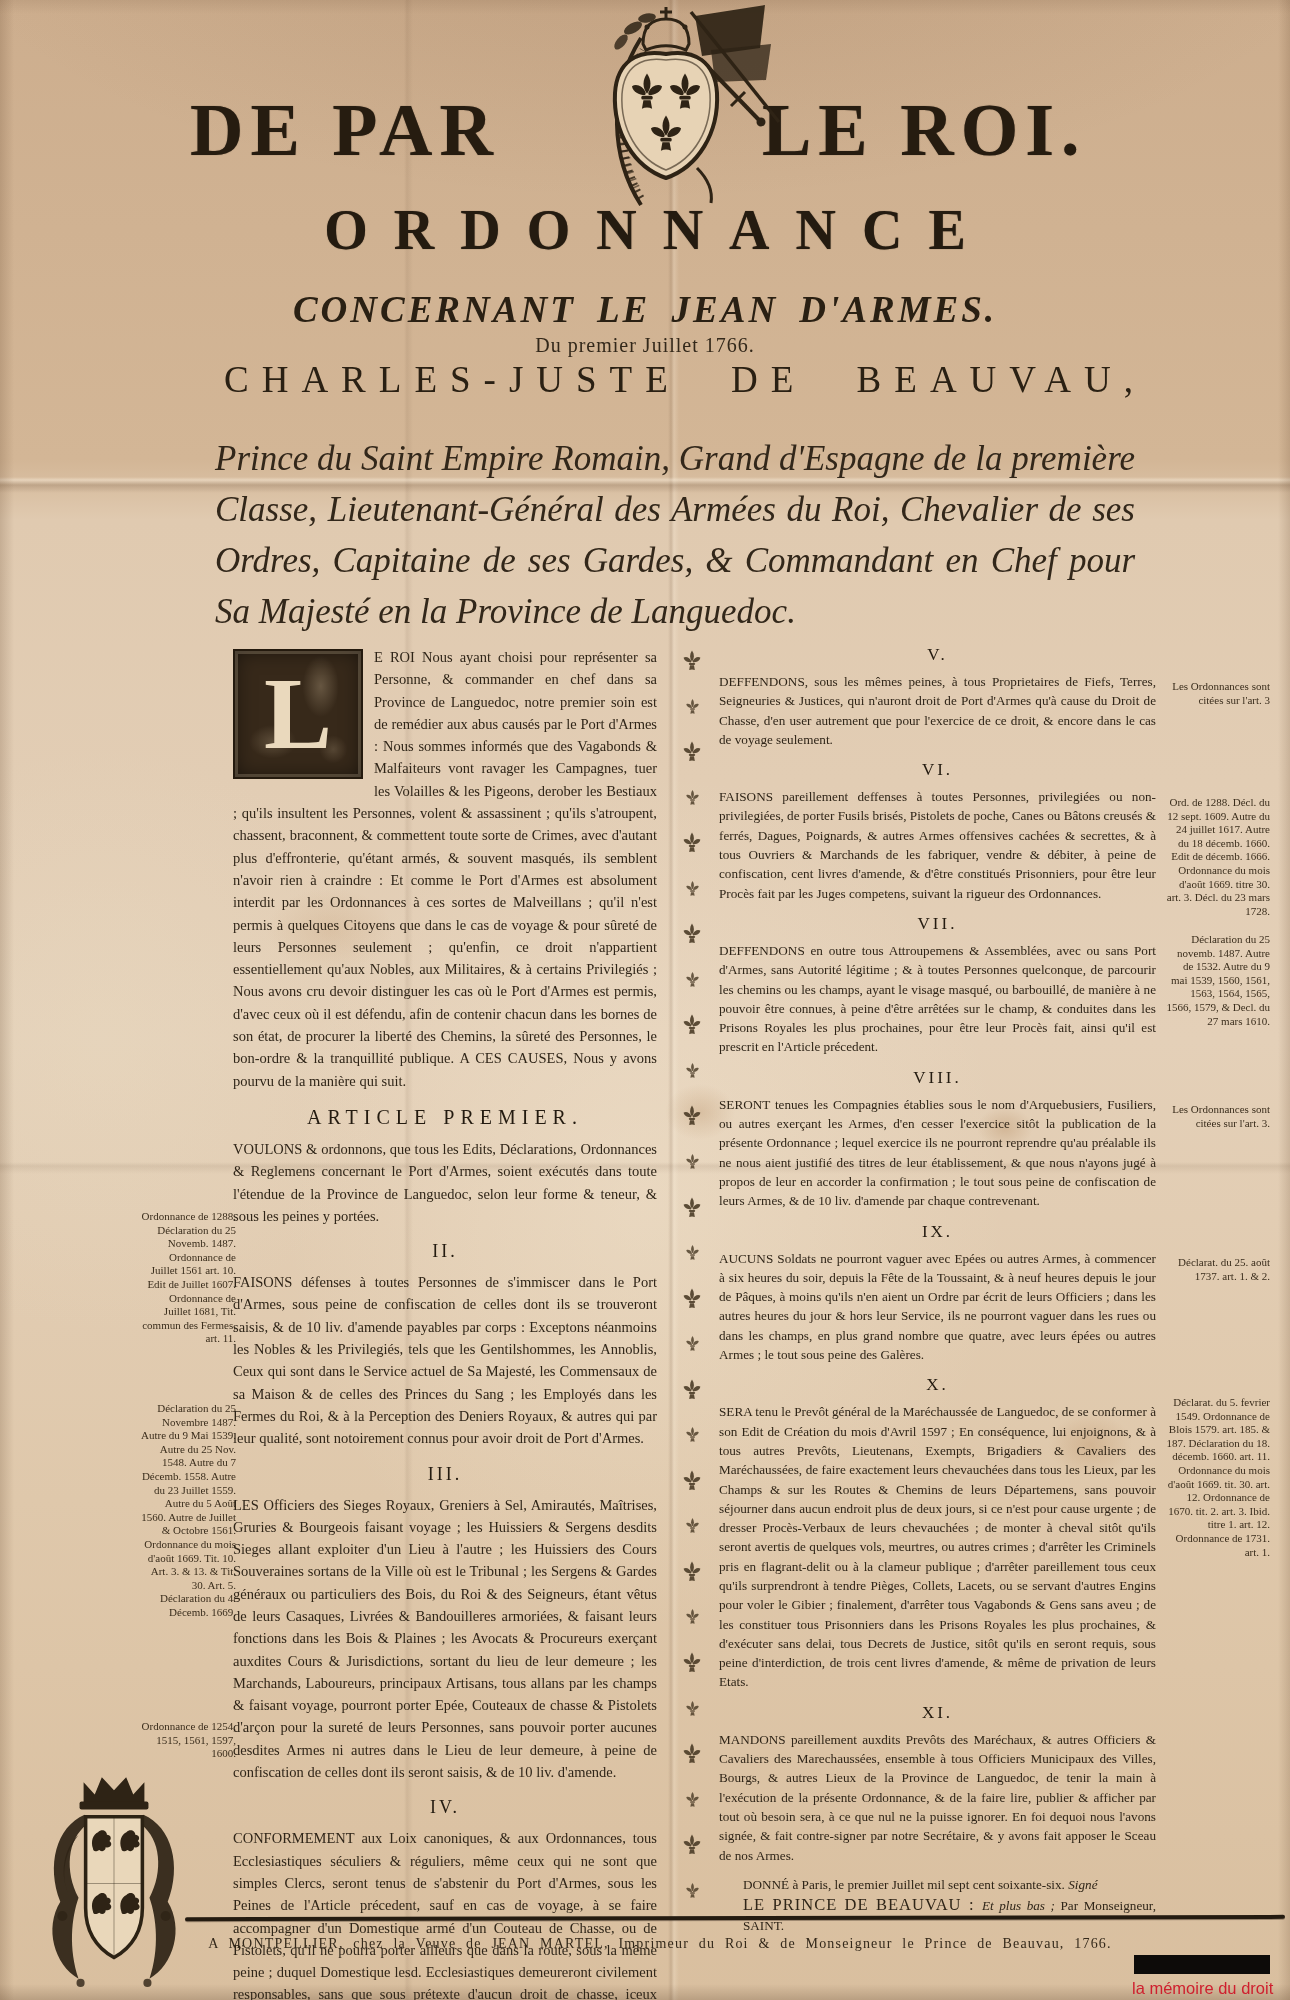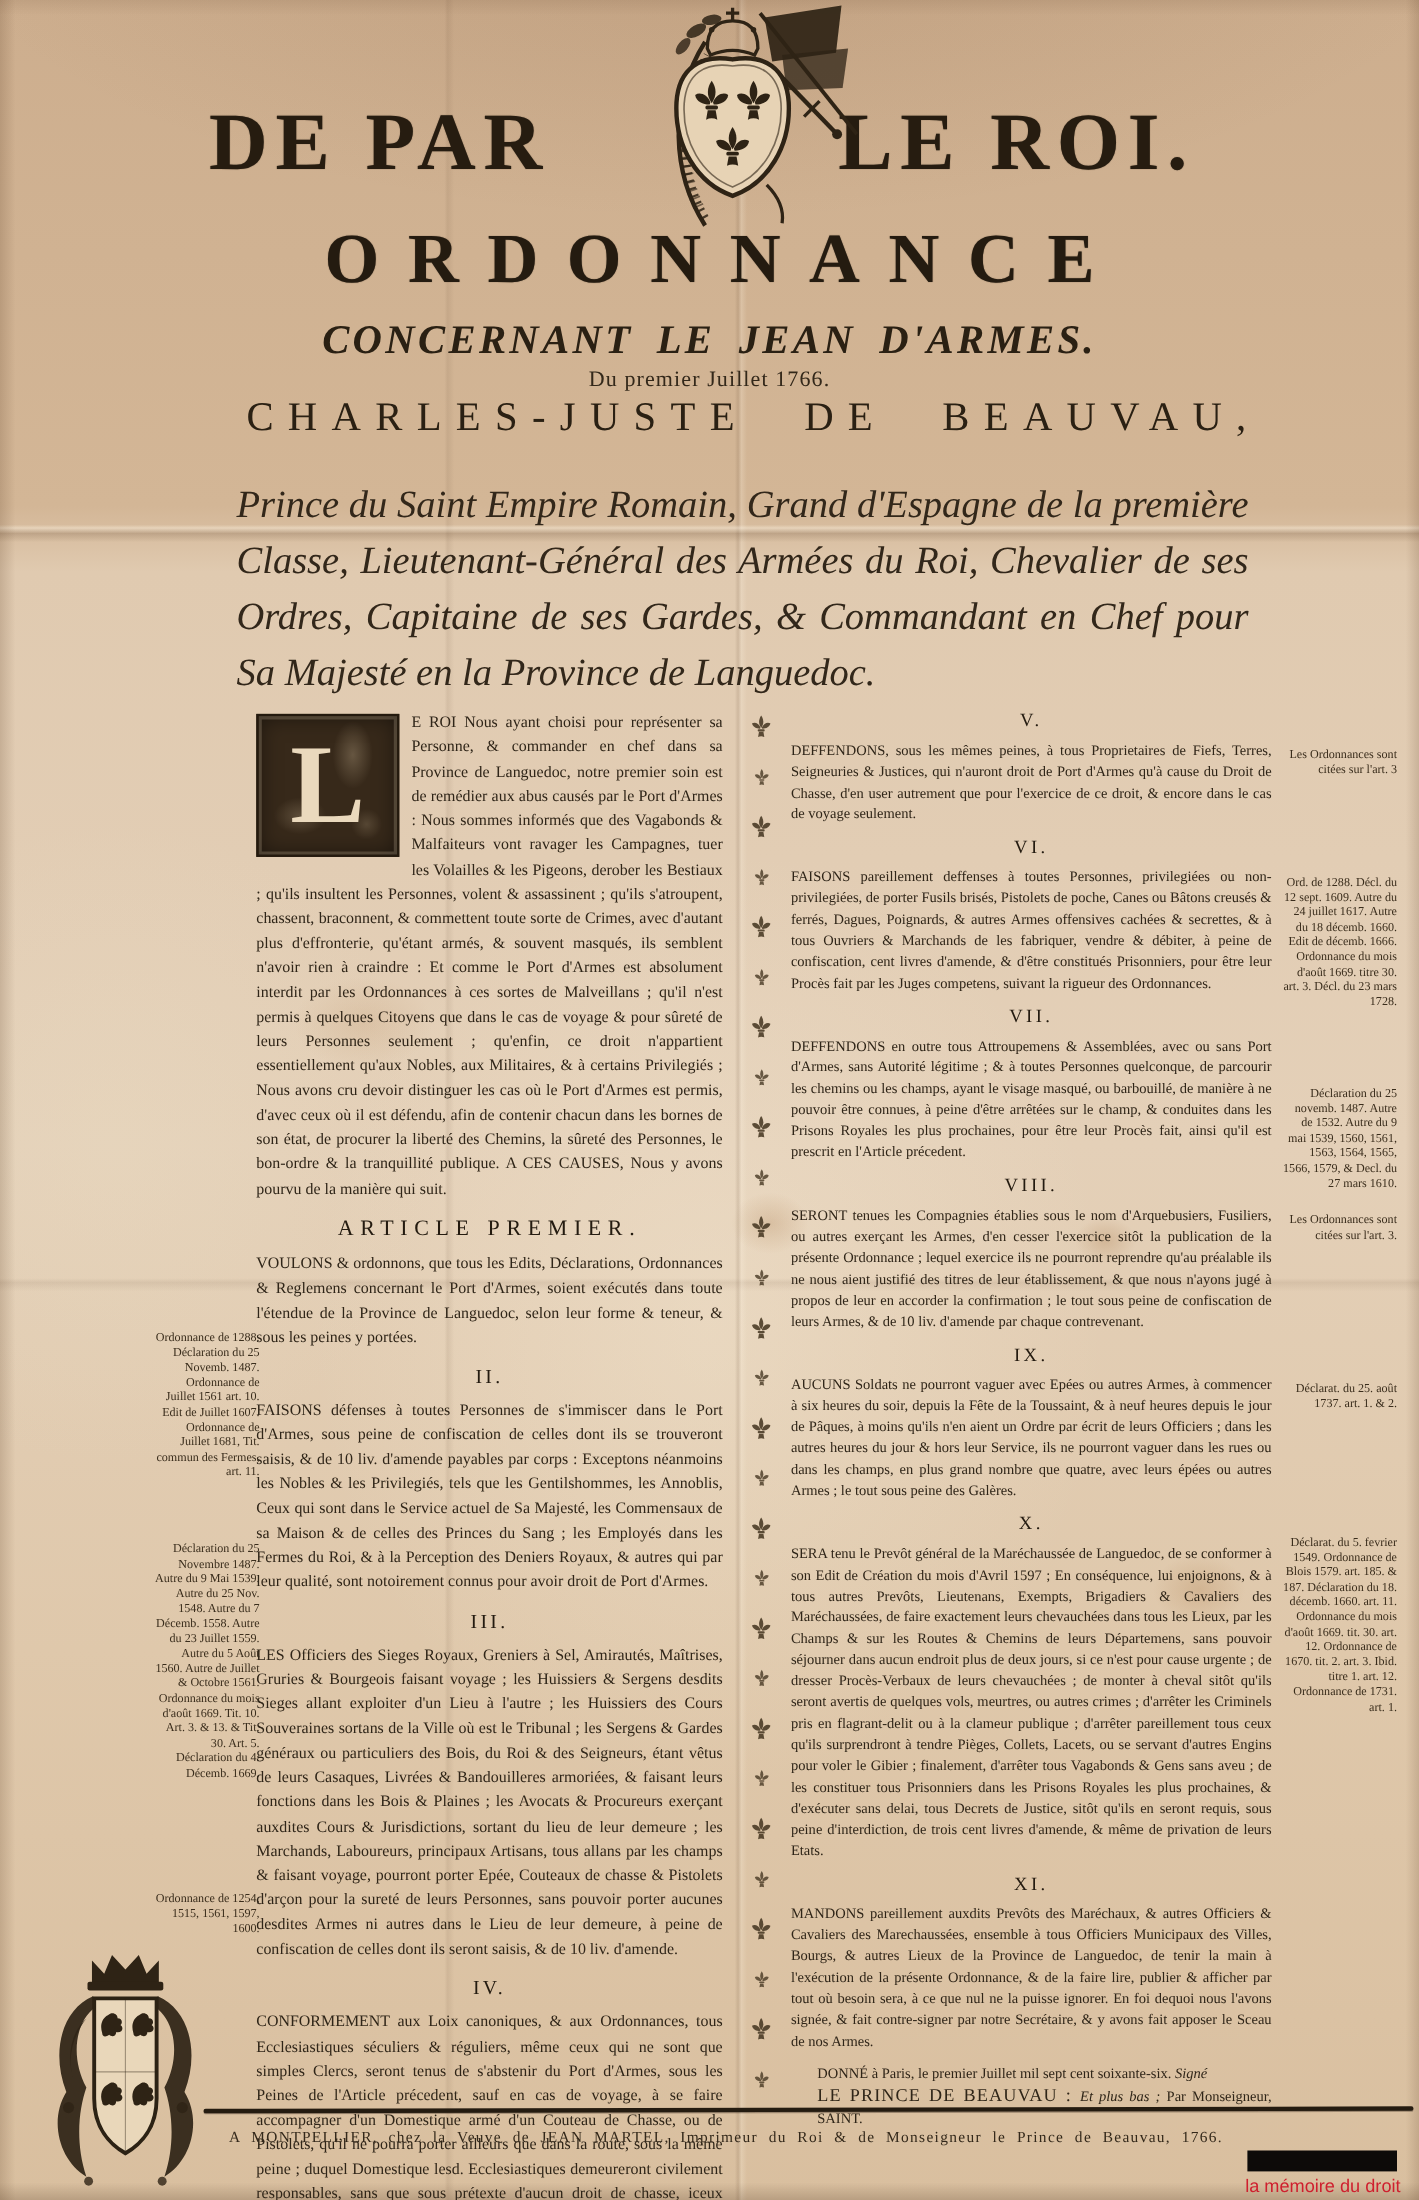--- a/index.html
+++ b/index.html
@@ -33,21 +33,21 @@
   
   .depar,.leroi{
     top:88px;font-size:74px;font-weight:700;letter-spacing:7px;
     color:#261c10;text-shadow:0 0 1px rgba(38,28,16,.55);
     white-space:nowrap;
   }
   .depar{left:190px;}
   .leroi{left:762px;}
   .big-title{
     top:198px;left:0;width:100%;text-align:center;
-    font-size:64px;font-weight:700;letter-spacing:26px;text-indent:26px;
+    font-size:56px;font-weight:700;letter-spacing:26px;text-indent:26px;
     color:#241b10;text-shadow:0 0 1px rgba(38,28,16,.6);
     white-space:nowrap;
   }
   .subtitle{
     top:288px;left:0;width:100%;text-align:center;
     font-size:37px;font-style:italic;font-weight:700;letter-spacing:3px;word-spacing:9px;
     color:#2a2013;white-space:nowrap;
   }
   .dateline{
     top:334px;left:0;width:100%;text-align:center;
@@ -333,21 +333,21 @@
     <h3 class="art">XI.</h3>
     <p class="body">MANDONS pareillement auxdits Prevôts des Maréchaux, &amp; autres Officiers &amp; Cavaliers des Marechaussées, ensemble à tous Officiers Municipaux des Villes, Bourgs, &amp; autres Lieux de la Province de Languedoc, de tenir la main à l'exécution de la présente Ordonnance, &amp; de la faire lire, publier &amp; afficher par tout où besoin sera, à ce que nul ne la puisse ignorer. En foi dequoi nous l'avons signée, &amp; fait contre-signer par notre Secrétaire, &amp; y avons fait apposer le Sceau de nos Armes.</p>
     <p class="closing">
       <span>DONNÉ à Paris, le premier Juillet mil sept cent soixante-six. </span><span class="ital">Signé</span><br>
       <span class="sig-caps">LE PRINCE DE BEAUVAU : </span><span class="ital">Et plus bas ;</span><span> Par Monseigneur, SAINT.</span>
     </p>
   </div>
 
   <div class="abs mnote mnote-r" style="top:680px">Les Ordonnances sont citées sur l'art. 3</div>
   <div class="abs mnote mnote-r" style="top:796px">Ord. de 1288. Décl. du 12 sept. 1609. Autre du 24 juillet 1617. Autre du 18 décemb. 1660. Edit de décemb. 1666. Ordonnance du mois d'août 1669. titre 30. art. 3. Décl. du 23 mars 1728.</div>
-  <div class="abs mnote mnote-r" style="top:988px">Déclaration du 25 novemb. 1487. Autre de 1532. Autre du 9 mai 1539, 1560, 1561, 1563, 1564, 1565, 1566, 1579, &amp; Decl. du 27 mars 1610.</div>
+  <div class="abs mnote mnote-r" style="top:933px">Déclaration du 25 novemb. 1487. Autre de 1532. Autre du 9 mai 1539, 1560, 1561, 1563, 1564, 1565, 1566, 1579, &amp; Decl. du 27 mars 1610.</div>
   <div class="abs mnote mnote-r" style="top:1103px">Les Ordonnances sont citées sur l'art. 3.</div>
   <div class="abs mnote mnote-r" style="top:1256px">Déclarat. du 25. août 1737. art. 1. &amp; 2.</div>
   <div class="abs mnote mnote-r" style="top:1396px">Déclarat. du 5. fevrier 1549. Ordonnance de Blois 1579. art. 185. &amp; 187. Déclaration du 18. décemb. 1660. art. 11. Ordonnance du mois d'août 1669. tit. 30. art. 12. Ordonnance de 1670. tit. 2. art. 3. Ibid. titre 1. art. 12. Ordonnance de 1731. art. 1.</div>
 
   <div class="abs rule"></div>
   <div class="abs imprint">A MONTPELLIER, chez la Veuve de JEAN MARTEL, Imprimeur du Roi &amp; de Monseigneur le Prince de Beauvau, 1766.</div>
 
   <div class="abs watermark">
     <div class="mdd-bar"></div>
     <div class="mdd-tag">la mémoire du droit</div>

